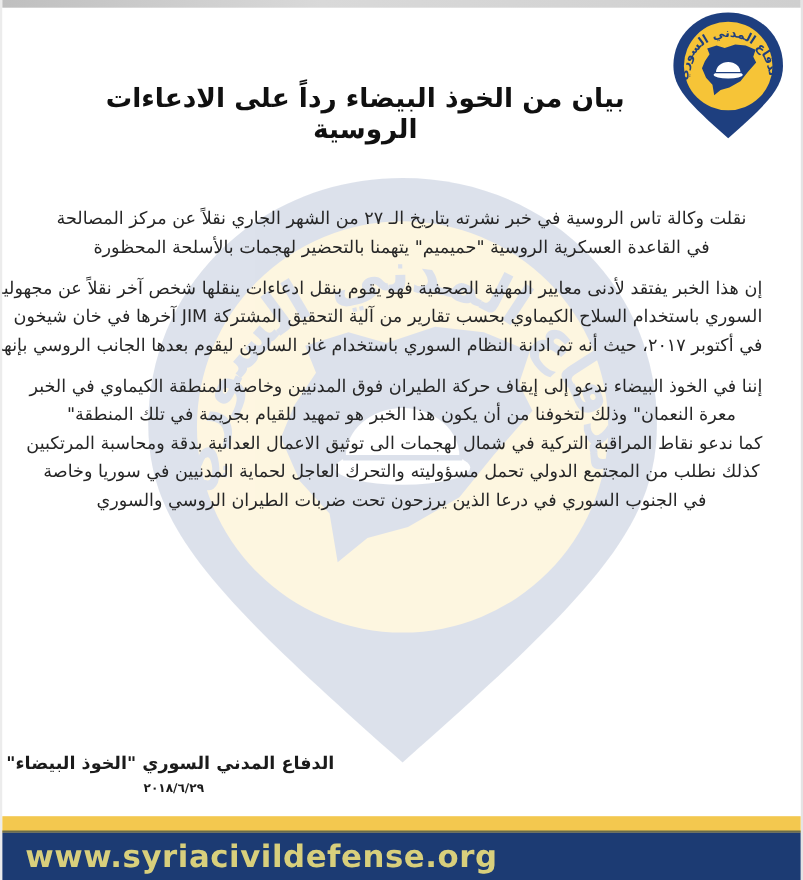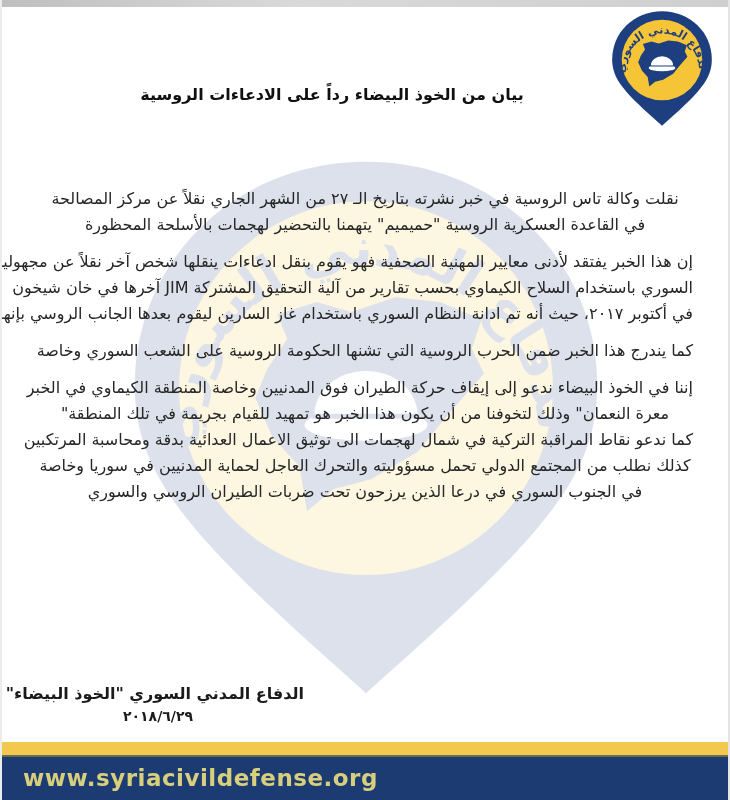--- a/index.html
+++ b/index.html
@@ -34,54 +34,54 @@
     font-size:10.5px;font-weight:bold;fill:var(--logo-blue);
     font-family:"DejaVu Sans","Liberation Sans",sans-serif;
   }
   
   .watermark{
     position:absolute;top:152px;left:118px;width:492px;height:551px;
     opacity:0.15;pointer-events:none;
   }
   
   .title{
-    position:absolute;top:85px;left:70px;width:520px;
+    position:absolute;top:75px;left:70px;width:520px;
     direction:rtl;text-align:center;
-    font-size:16px;font-weight:bold;color:#101010;
+    font-size:24px;font-weight:bold;color:#101010;
     letter-spacing:0;
   }
   
   .doc-body{
     position:absolute;top:186px;left:35px;right:35px;
     direction:rtl;text-align:center;color:#262626;
   }
   .para{margin-bottom:11px;}
   .ln{
     font-size:16px;line-height:26px;white-space:nowrap;
   }
   
   .signature{
     position:absolute;left:10px;top:682px;width:292px;
     direction:rtl;text-align:center;color:#1b1b1b;font-weight:bold;
   }
   .sig-name{font-size:16px;line-height:23px;white-space:nowrap;}
-  .sig-date{font-size:14px;line-height:23px;letter-spacing:2px;}
+  .sig-date{font-size:11px;line-height:23px;letter-spacing:2px;}
   
   .footer-stripe{
     position:absolute;left:0;bottom:43px;width:100%;height:15px;
     background:var(--footer-stripe);
     border-bottom:2px solid #6b6c49;
   }
   .footer-bar{
     position:absolute;left:0;bottom:0;width:100%;height:43px;
     background:var(--footer-navy);
   }
   .footer-url{
     color:var(--footer-url);
-    font-size:23px;font-weight:bold;line-height:43px;
+    font-size:28px;font-weight:bold;line-height:43px;
     padding-left:21px;letter-spacing:0.5px;
     font-family:"DejaVu Sans","Liberation Sans",sans-serif;
     border-radius:12px;
   }
 </style>
 </head>
 <body>
 
 <div class="top-edge"></div>
 
@@ -116,21 +116,20 @@
   <div class="para">
     <div class="ln">نقلت وكالة تاس الروسية في خبر نشرته بتاريخ الـ ٢٧ من الشهر الجاري نقلاً عن مركز المصالحة</div>
     <div class="ln">في القاعدة العسكرية الروسية "حميميم" يتهمنا بالتحضير لهجمات بالأسلحة المحظورة</div>
   </div>
   <div class="para">
     <div class="ln">إن هذا الخبر يفتقد لأدنى معايير المهنية الصحفية فهو يقوم بنقل ادعاءات ينقلها شخص آخر نقلاً عن مجهولين</div>
     <div class="ln">السوري باستخدام السلاح الكيماوي بحسب تقارير من آلية التحقيق المشتركة JIM آخرها في خان شيخون</div>
     <div class="ln">في أكتوبر ٢٠١٧، حيث أنه تم ادانة النظام السوري باستخدام غاز السارين ليقوم بعدها الجانب الروسي بإنهاء</div>
   </div>
   <div class="para">
-    <div class="ln">كما يندرج هذا الخبر ضمن الحرب الروسية التي تشنها الحكومة الروسية على الشعب السوري وخاصة</div>
   </div>
   <div class="para">
     <div class="ln">إننا في الخوذ البيضاء ندعو إلى إيقاف حركة الطيران فوق المدنيين وخاصة المنطقة الكيماوي في الخبر</div>
     <div class="ln">معرة النعمان" وذلك لتخوفنا من أن يكون هذا الخبر هو تمهيد للقيام بجريمة في تلك المنطقة"</div>
     <div class="ln">كما ندعو نقاط المراقبة التركية في شمال لهجمات الى توثيق الاعمال العدائية بدقة ومحاسبة المرتكبين</div>
     <div class="ln">كذلك نطلب من المجتمع الدولي تحمل مسؤوليته والتحرك العاجل لحماية المدنيين في سوريا وخاصة</div>
     <div class="ln">في الجنوب السوري في درعا الذين يرزحون تحت ضربات الطيران الروسي والسوري</div>
   </div>
 </div>
 

